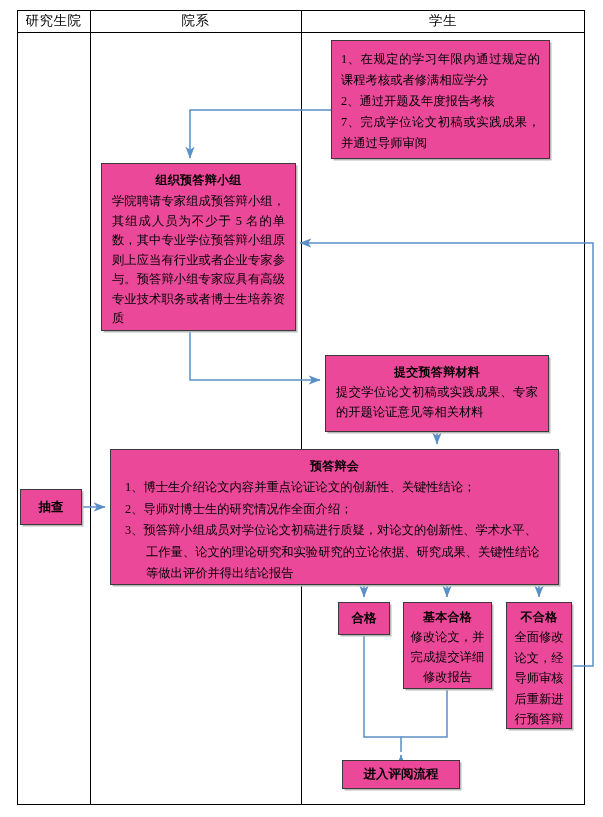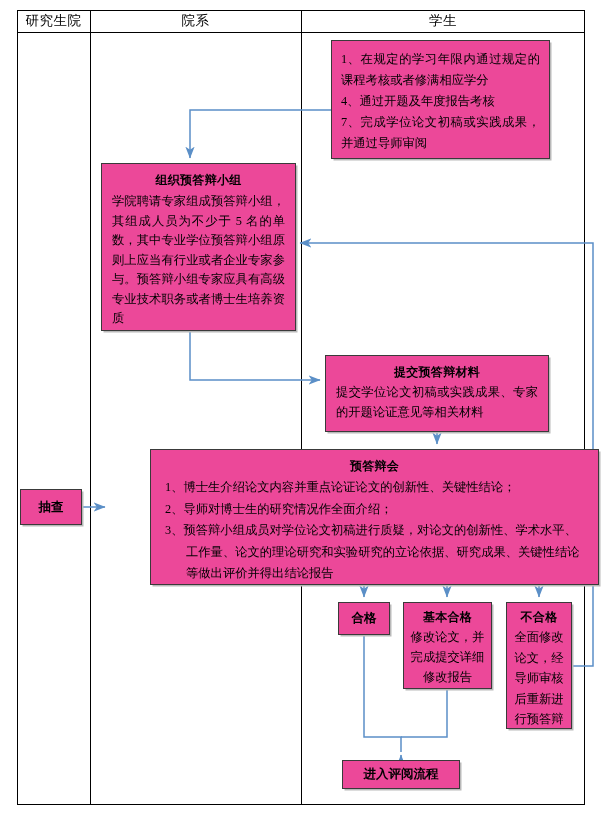--- a/index.html
+++ b/index.html
@@ -108,21 +108,20 @@
 
   #box-submit {
     left: 325px; top: 355px; width: 224px; height: 77px;
     padding: 7px 10px 0 10px;
   }
   #box-submit .title { margin-bottom: 1px; }
 
   #box-defense {
     left: 110px; top: 449px; width: 449px; height: 136px;
     padding: 7px 14px 0 14px;
-    margin-left: 40px;
   }
   #box-defense .title { margin-bottom: 1px; }
   #box-defense .list-item {
     font-size: 12.3px;
     line-height: 21.5px;
     padding-left: 21px;
     text-indent: -21px;
   }
 
   #box-sampling {
@@ -205,21 +204,21 @@
     </g>
     <g stroke="#5B8FC7" stroke-width="1.5" fill="none">
 
       <path d="M364,635 L364,737 L401,737 L401,752"></path>
       <path d="M447,689 L447,737 L401,737"></path>
     </g>
   </svg>
 
   <div class="box" id="box-requirements">
     <div class="body">1、在规定的学习年限内通过规定的课程考核或者修满相应学分</div>
-    <div class="body">4、通过开题及年度报告考核</div>
+    <div class="body">2、通过开题及年度报告考核</div>
     <div class="body">7、完成学位论文初稿或实践成果，并通过导师审阅</div>
   </div>
 
   <div class="box" id="box-organize">
     <div class="title">组织预答辩小组</div>
     <div class="body">学院聘请专家组成预答辩小组，其组成人员为不少于 5 名的单数，其中专业学位预答辩小组原则上应当有行业或者企业专家参与。预答辩小组专家应具有高级专业技术职务或者博士生培养资质</div>
   </div>
 
   <div class="box" id="box-submit">
     <div class="title">提交预答辩材料</div>

